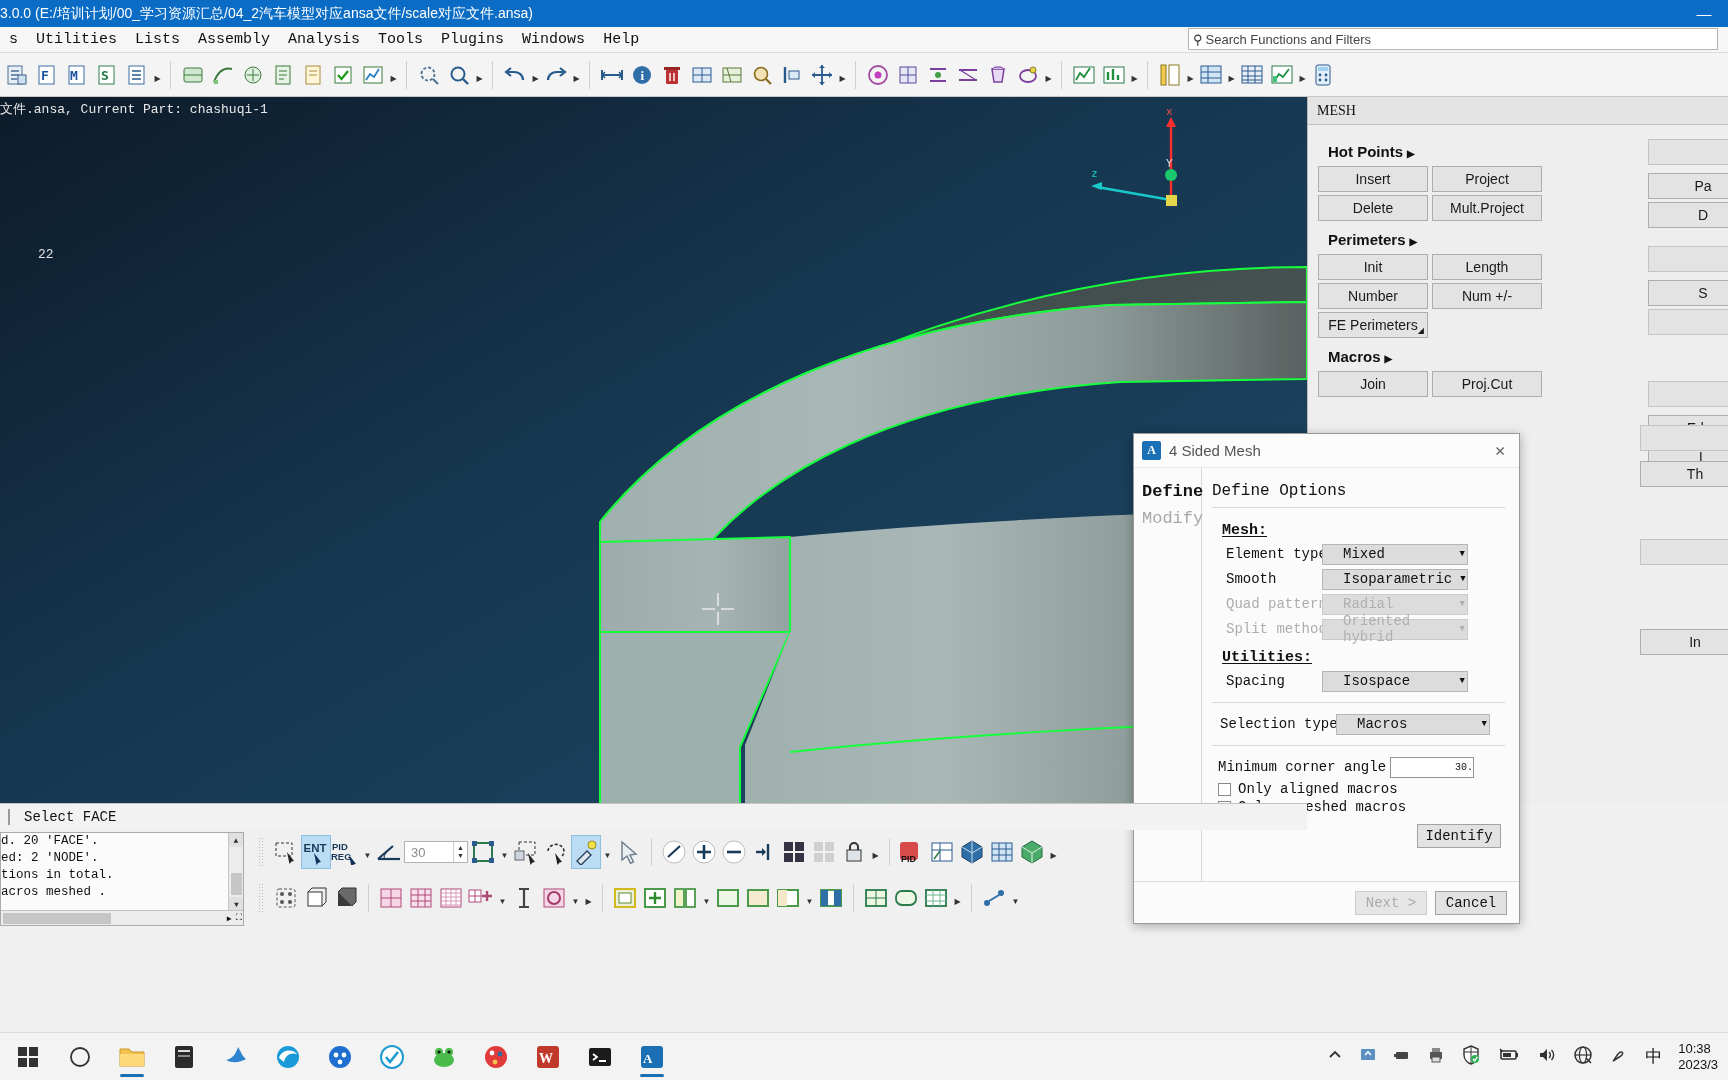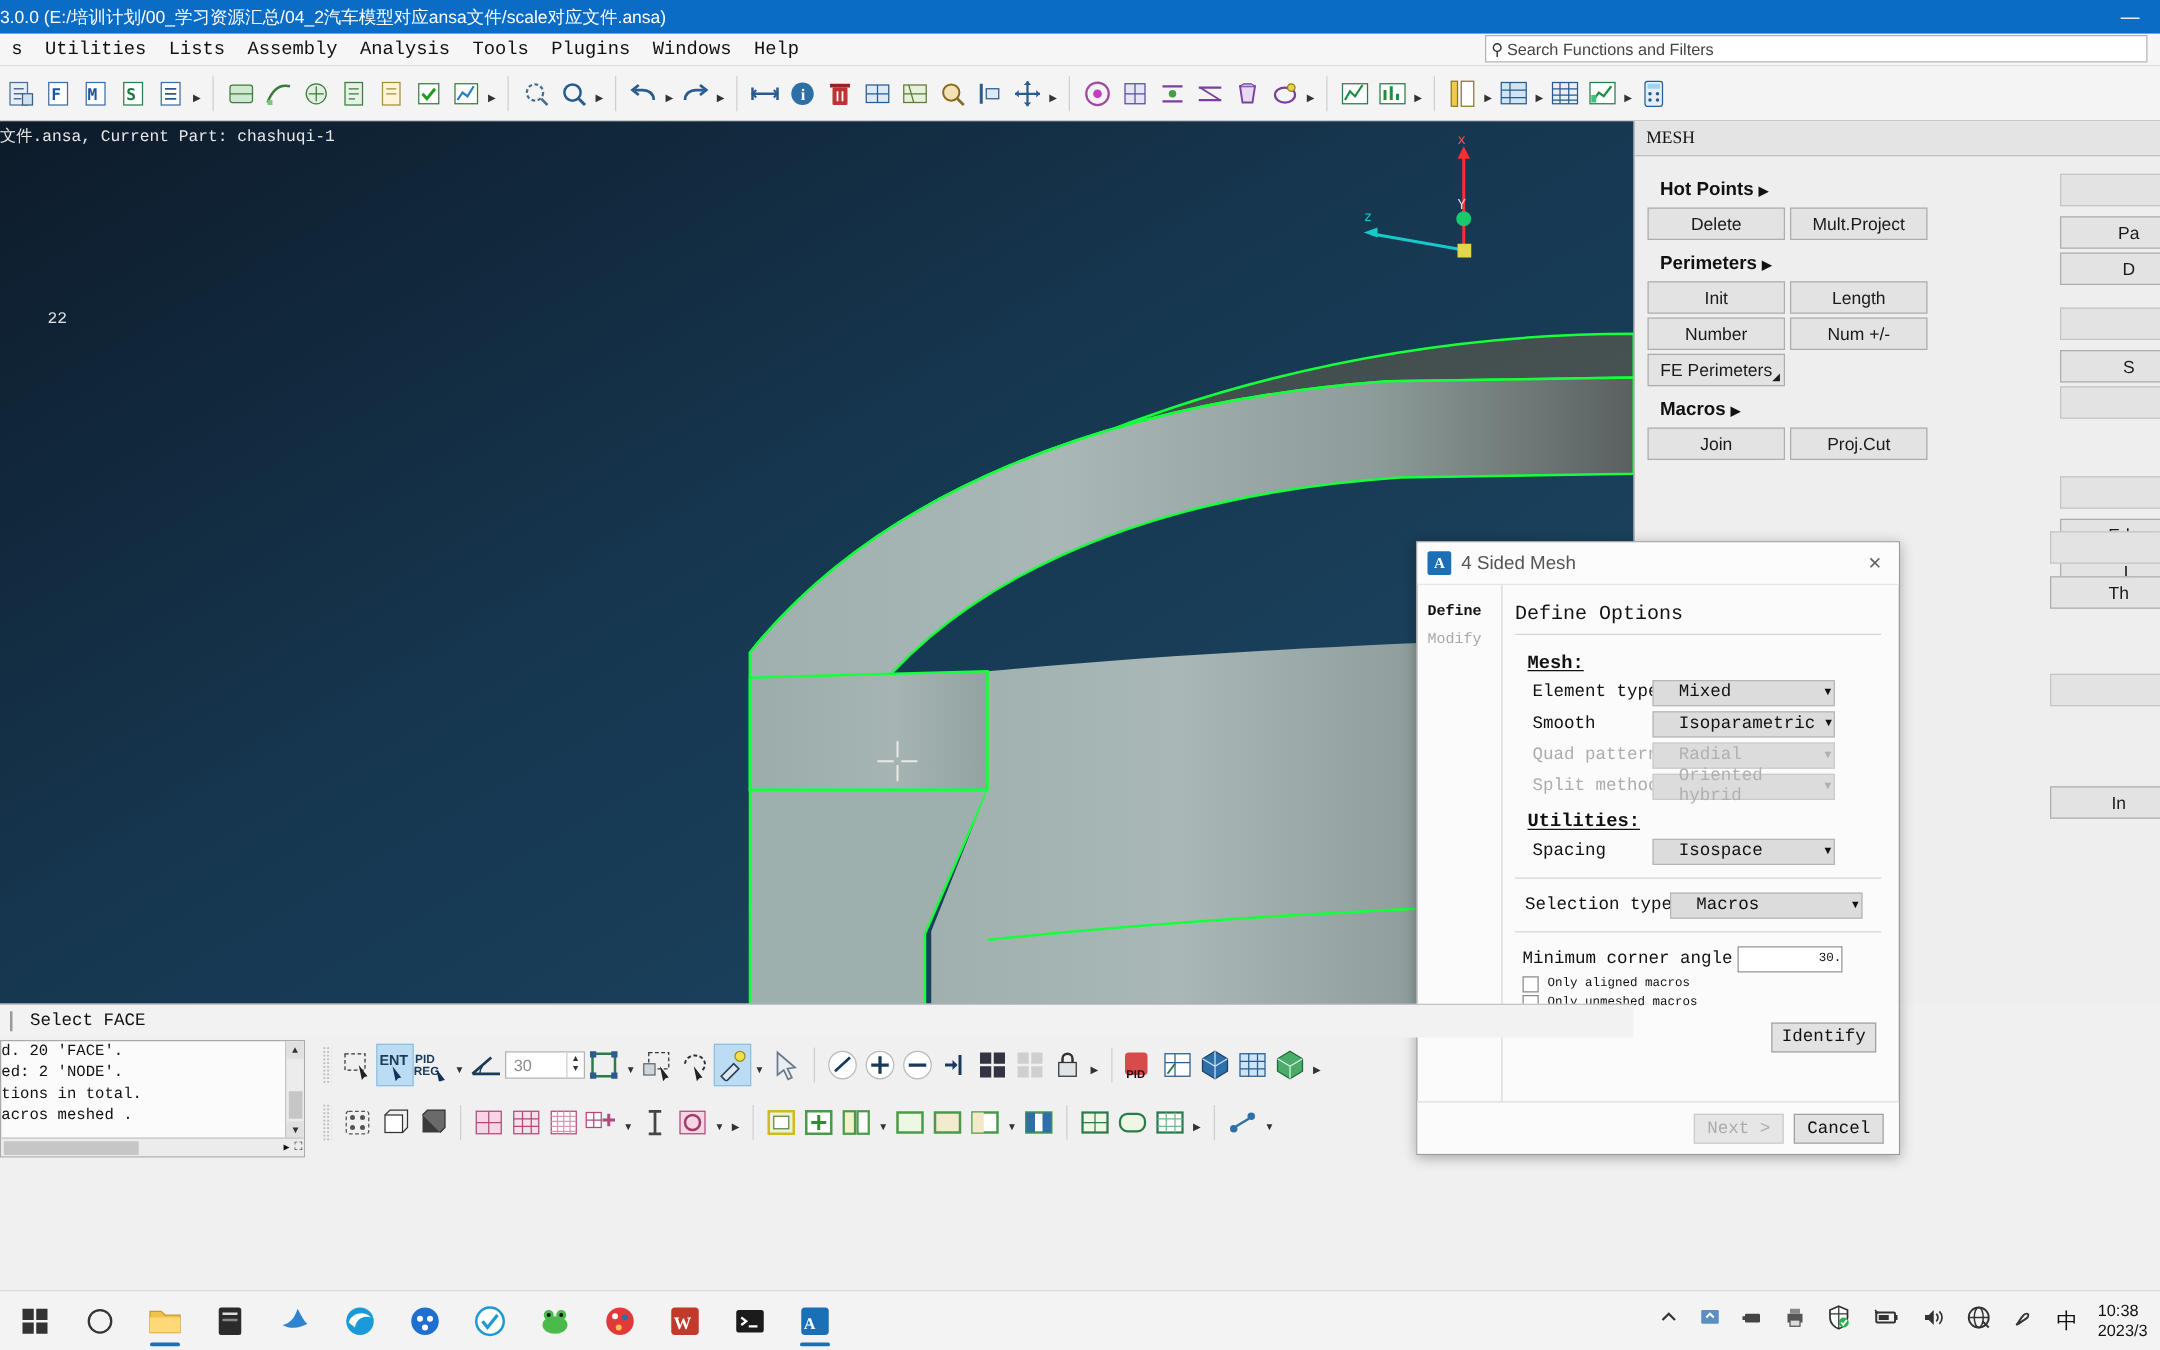--- a/index.html
+++ b/index.html
@@ -107,21 +107,21 @@
     width:19px; height:19px; background:#1a6fb5; color:#fff; font-size:12px;
     display:flex; align-items:center; justify-content:center; border-radius:2px;
     font-family:"Liberation Serif", serif; font-weight:bold; margin-right:8px;
   }
   #dlg-title .dlg-txt{ font-family:"Liberation Sans", sans-serif;
     font-size:15px; color:#555; }
   #dlg-title .dlg-x{ margin-left:auto; font-size:17px; color:#666;
     width:26px; text-align:center; }
   #dlg-body{ display:flex; height:415px; }
   #dlg-tabs{ width:68px; border-right:1px solid #d8d8d8; padding:14px 0 0 8px; }
-  #dlg-tabs .tab{ font-size:12px; margin-bottom:8px; font-family:"Liberation Mono", monospace;}
+  #dlg-tabs .tab{ font-size:17px; margin-bottom:8px; font-family:"Liberation Mono", monospace;}
   #dlg-tabs .tab.active{ color:#111; font-weight:bold; }
   #dlg-tabs .tab.inactive{ color:#a8a8a8; }
   #dlg-main{ flex:1; padding:14px 14px 0 10px; position:relative; }
   #dlg-main .sect-title{ font-size:16px; color:#111; }
   #dlg-main hr.thin{ border:0; border-top:1px solid #d6d6d6; margin:7px 0 14px 0; }
   .fld-head{ font-size:15px; font-weight:bold; color:#111; margin:0 0 3px 10px;
              text-decoration:underline; text-underline-offset:2px; }
   .fld{ display:flex; align-items:center; height:24px; margin-bottom:1px; }
   .fld .lab{ font-size:14px; color:#111; white-space:nowrap; }
   .fld .lab.dim{ color:#adadad; }
@@ -133,21 +133,21 @@
   .fld .sel.dim{ color:#b0b0b0; background:#dcdcdc; border-color:#cacaca; }
   .fld .sel .arw{ margin-left:auto; font-size:9px; padding-left:8px; }
   .fld .txtin{
     height:21px; background:#fff; border:1px solid #949494;
     display:flex; align-items:center; justify-content:flex-end;
     padding-right:0; font-size:10px; color:#111;
   }
   .chk{ display:flex; align-items:center; margin:2px 0 0 6px; }
   .chk .box{ width:13px; height:13px; border:1px solid #8a8a8a; background:#fff;
              margin-right:7px; }
-  .chk .ctxt{ font-size:10px; color:#111; }
+  .chk .ctxt{ font-size:14px; color:#111; }
   .dlg-btn{
     height:24px; background:#e2e2e2; border:1px solid #a2a2a2;
     display:flex; align-items:center; justify-content:center;
     font-size:14px; color:#111; font-family:"Liberation Mono", monospace;
   }
   .dlg-btn.dim{ color:#ababab; border-color:#cbcbcb; background:#e6e6e6; }
   #dlg-foot{
     position:absolute; left:0; bottom:0; width:385px; height:42px;
     border-top:1px solid #dcdcdc; display:flex; align-items:center;
     justify-content:flex-end; padding-right:12px; gap:8px; background:#fbfbfb;
@@ -586,20 +586,24 @@
 <div id="rightpanel">
   <div id="rp-title">MESH</div>
   <div id="rp-body">
 
     <div style="display:flex;">
       <div style="width:344px;">
         <div class="rp-group">
           <span>Hot Points</span><span class="car">▶</span>
         </div>
         <div class="rp-row">
+          <div class="rp-btn">Insert</div>
+          <div class="rp-btn">Project</div>
+        </div>
+        <div class="rp-row">
           <div class="rp-btn">Delete</div>
           <div class="rp-btn">Mult.Project</div>
         </div>
 
         <div class="rp-group">
           <span>Perimeters</span><span class="car">▶</span>
         </div>
         <div class="rp-row">
           <div class="rp-btn">Init</div>
           <div class="rp-btn">Length</div>

